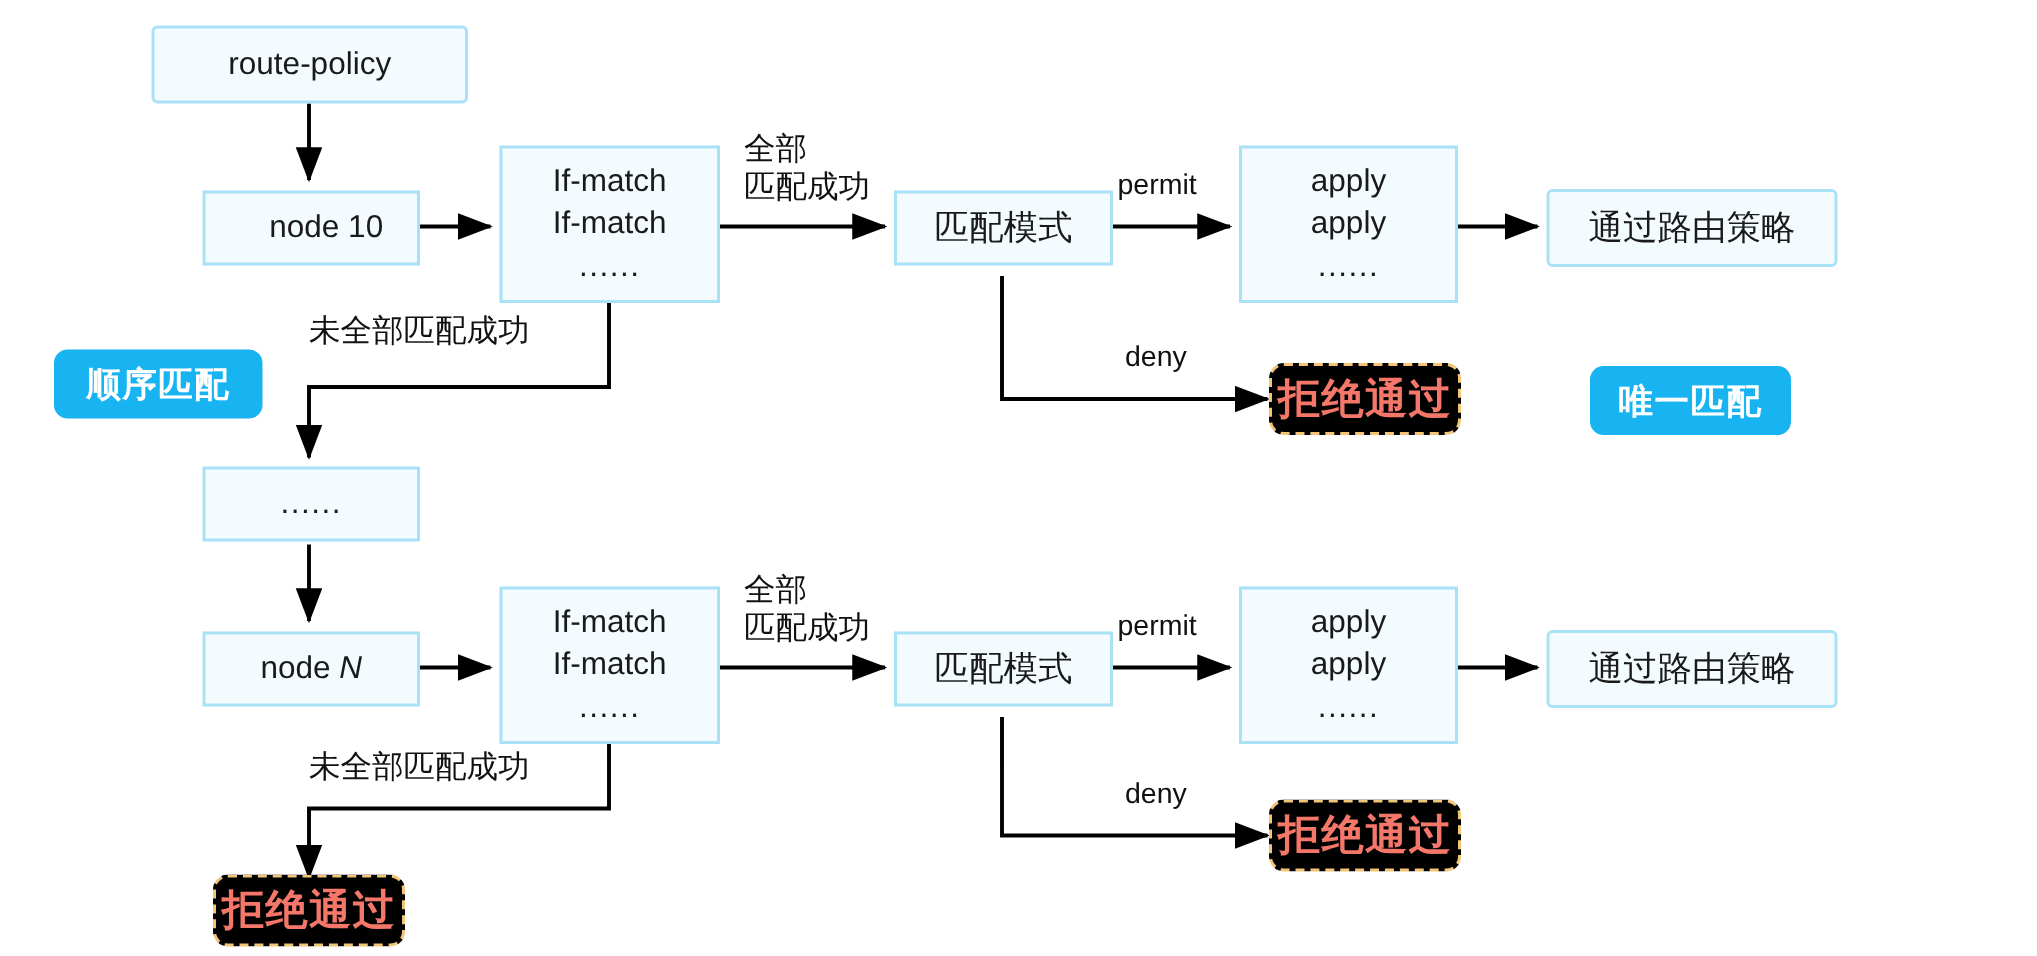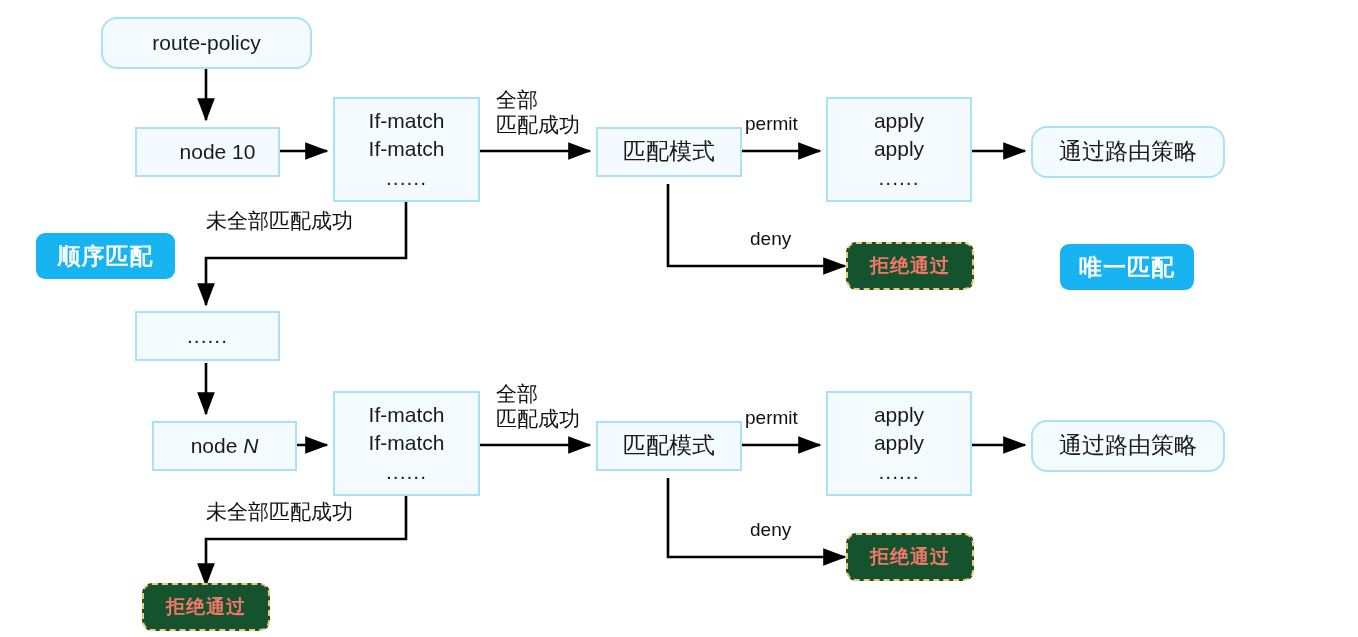--- a/index.html
+++ b/index.html
@@ -32,48 +32,48 @@
     display: flex;
     flex-direction: column;
     align-items: center;
     justify-content: center;
     color: #1a1a1a;
     font-size: 21px;
     line-height: 1.35;
     text-align: center;
   }
   .node.rounded {
-    border-radius: 16px;
+    border-radius: 4px;
   }
   .node .line {
     display: block;
   }
   .node .dots {
     font-size: 21px;
     letter-spacing: 1px;
   }
   .node.cn {
     font-size: 23px;
     text-align: center;
   }
   .node.italic-tail em {
     font-style: italic;
   }
   .reject {
     position: absolute;
     box-sizing: border-box;
-    background: #14532d;
+    background: #000000;
     border: 2px dashed #f3c677;
     border-radius: 10px;
     display: flex;
     align-items: center;
     justify-content: center;
     color: #f4776a;
     font-weight: bold;
-    font-size: 19px;
+    font-size: 28px;
     letter-spacing: 1px;
   }
   .badge {
     position: absolute;
     box-sizing: border-box;
     background: #18b4f1;
     border-radius: 9px;
     display: flex;
     align-items: center;
     justify-content: center;
@@ -174,21 +174,21 @@
   </div>
 
   <div class="badge" style="left:36px; top:233px; width:139px; height:46px;">
     <span>顺序匹配</span>
   </div>
 
   <div class="node" style="left:135px; top:311px; width:145px; height:50px;">
     <span class="line dots">......</span>
   </div>
 
-  <div class="node italic-tail" style="left:135px; top:421px; width:145px; height:50px;margin-left:17px;">
+  <div class="node italic-tail" style="left:135px; top:421px; width:145px; height:50px;">
     <span class="line"><span>node </span><em>N</em></span>
   </div>
 
   <div class="node" style="left:333px; top:391px; width:147px; height:105px;">
     <span class="line">If-match</span>
     <span class="line">If-match</span>
     <span class="line dots">......</span>
   </div>
 
   <div class="node cn" style="left:596px; top:421px; width:146px; height:50px;">

